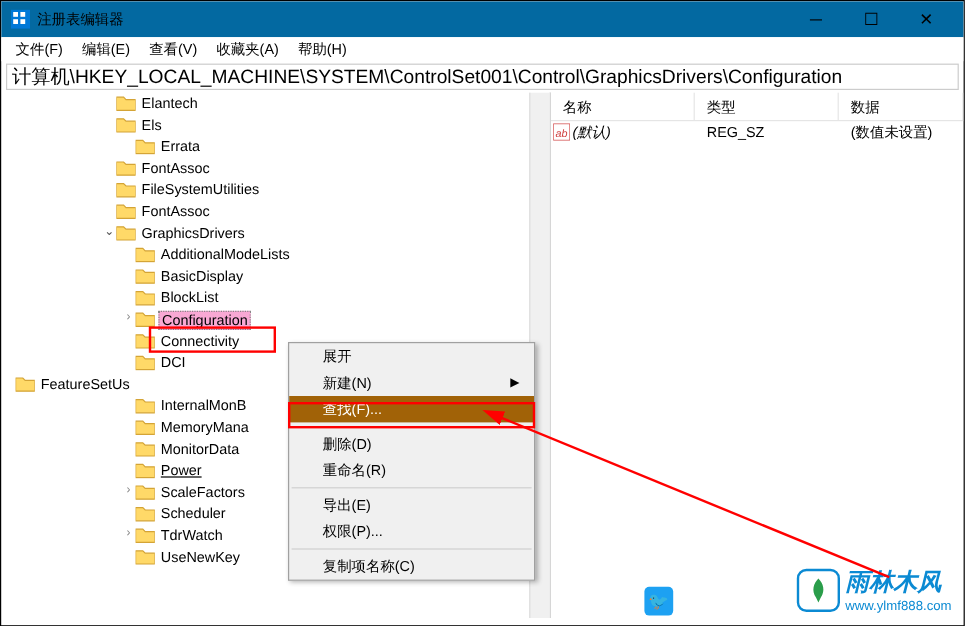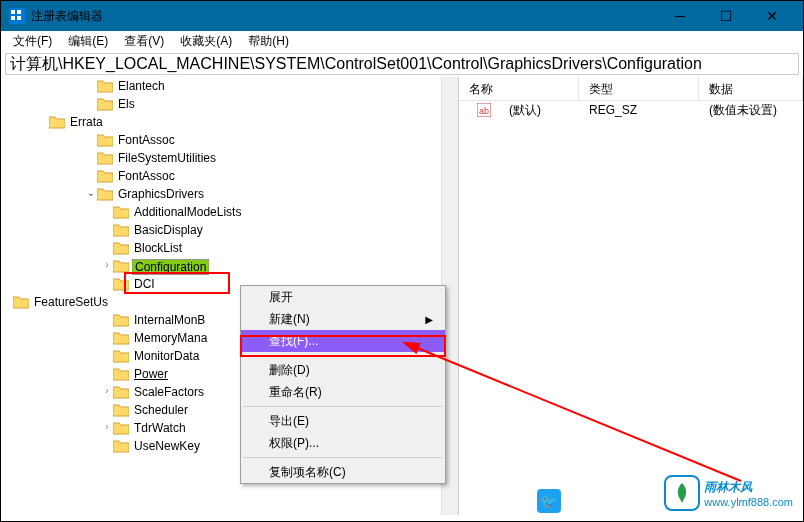--- a/index.html
+++ b/index.html
@@ -18,48 +18,48 @@
     
     .content { display: flex; height: calc(100% - 82px); }
     
     .tree-pane { width: 458px; border-right: 1px solid #ccc; overflow: hidden; position: relative; }
     .tree { padding: 2px 0; font-size: 12px; }
     .tree-item { display: flex; align-items: flex-start; height: 18px; padding-left: 0; white-space: nowrap; }
     .chevron { width: 12px; text-align: center; color: #888; font-size: 10px; display: inline-block; }
     .chevron.open { color: #555; }
     .fico { width: 16px; height: 14px; margin-right: 3px; }
     .tlabel { padding: 0 2px; }
-    .tlabel.selected { background: #84cc16; border: 1px dotted #888; }
+    .tlabel.selected { background: #f9a8d4; border: 1px dotted #888; }
     
     .list-pane { flex: 1; overflow: hidden; }
     .list-header { display: flex; height: 24px; border-bottom: 1px solid #e5e5e5; font-size: 12px; }
     .list-header > div { padding: 4px 10px; border-right: 1px solid #e5e5e5; }
     .col-name { width: 120px; }
     .col-type { width: 120px; }
     .col-data { flex: 1; }
     .list-row { display: flex; font-size: 12px; height: 18px; align-items: center; }
-    .list-row .col-name { display: flex; align-items: center; gap: 18px; padding-left: 18px; }
+    .list-row .col-name { display: flex; align-items: center; gap: 2px; padding-left: 2px; font-style: italic; }
     .list-row > div { padding: 0 10px; }
     .vico { width: 14px; height: 14px; }
     
     .ctx-menu { position: absolute; left: 239px; top: 284px; width: 206px; background: #f0f0f0; border: 1px solid #a0a0a0; box-shadow: 2px 2px 4px rgba(0,0,0,0.3); font-size: 12px; z-index: 10; }
     .ctx-item { height: 22px; display: flex; align-items: center; padding: 0 30px 0 28px; position: relative; }
-    .ctx-item.hover { background: #8b5cf6; color: #fff; }
+    .ctx-item.hover { background: #a16207; color: #fff; }
     .ctx-sep { height: 1px; background: #d0d0d0; margin: 3px 2px; }
     .ctx-arrow { position: absolute; right: 12px; font-size: 10px; }
     
     .highlight-box1 { position: absolute; border: 2px solid #ff0000; pointer-events: none; z-index: 20; }
     .hb-config { left: 123px; top: 271px; width: 106px; height: 22px; }
     .hb-find { left: 239px; top: 334px; width: 206px; height: 22px; }
     
     .arrow-svg { position: absolute; left: 0; top: 0; width: 804px; height: 522px; pointer-events: none; z-index: 15; }
     
     .logo { position: absolute; right: 10px; bottom: 10px; display: flex; align-items: center; gap: 4px; z-index: 5; }
     .logo-icon { width: 36px; height: 36px; border: 2px solid #0b8ad3; border-radius: 8px; display: flex; align-items: center; justify-content: center; background: #fff; }
-    .logo-text { font-size: 12px; font-weight: bold; color: #0b8ad3; font-style: italic; }
+    .logo-text { font-size: 20px; font-weight: bold; color: #0b8ad3; font-style: italic; }
     .logo-url { font-size: 11px; color: #0b8ad3; }
     .bird { position: absolute; right: 242px; bottom: 8px; width: 24px; height: 24px; background: #1da1f2; border-radius: 4px; display: flex; align-items: center; justify-content: center; color: #fff; font-size: 14px; }
     
     .scroll-area { position: absolute; right: 0; top: 0; bottom: 0; width: 17px; background: #f0f0f0; border-left: 1px solid #ddd; }
   </style>
 </head>
 <body>
 
 <div class="titlebar">
   <svg class="titlebar-icon" viewBox="0 0 16 16">
@@ -99,21 +99,21 @@
           </svg>
           <span class="tlabel">Elantech</span>
         </div>
         <div class="tree-item" style="padding-left: 84px;">
           <span class="chevron"></span>
           <svg class="fico" viewBox="0 0 16 14">
             <path d="M0 2 L6 2 L8 4 L16 4 L16 13 L0 13 Z" fill="#ffd968" stroke="#d4a436"></path>
           </svg>
           <span class="tlabel">Els</span>
         </div>
-        <div class="tree-item" style="padding-left: 36px;">
+        <div class="tree-item" style="padding-left: 100px;">
           <span class="chevron"></span>
           <svg class="fico" viewBox="0 0 16 14">
             <path d="M0 2 L6 2 L8 4 L16 4 L16 13 L0 13 Z" fill="#ffd968" stroke="#d4a436"></path>
           </svg>
           <span class="tlabel">Errata</span>
         </div>
         <div class="tree-item" style="padding-left: 84px;">
           <span class="chevron"></span>
           <svg class="fico" viewBox="0 0 16 14">
             <path d="M0 2 L6 2 L8 4 L16 4 L16 13 L0 13 Z" fill="#ffd968" stroke="#d4a436"></path>
@@ -161,20 +161,27 @@
             <path d="M0 2 L6 2 L8 4 L16 4 L16 13 L0 13 Z" fill="#ffd968" stroke="#d4a436"></path>
           </svg>
           <span class="tlabel">BlockList</span>
         </div>
         <div class="tree-item" style="padding-left: 100px;">
           <span class="chevron">›</span>
           <svg class="fico" viewBox="0 0 16 14">
             <path d="M0 2 L6 2 L8 4 L16 4 L16 13 L0 13 Z" fill="#ffd968" stroke="#d4a436"></path>
           </svg>
           <span class="tlabel selected">Configuration</span>
+        </div>
+        <div class="tree-item" style="padding-left: 100px;">
+          <span class="chevron"></span>
+          <svg class="fico" viewBox="0 0 16 14">
+            <path d="M0 2 L6 2 L8 4 L16 4 L16 13 L0 13 Z" fill="#ffd968" stroke="#d4a436"></path>
+          </svg>
+          <span class="tlabel">Connectivity</span>
         </div>
         <div class="tree-item" style="padding-left: 100px;">
           <span class="chevron"></span>
           <svg class="fico" viewBox="0 0 16 14">
             <path d="M0 2 L6 2 L8 4 L16 4 L16 13 L0 13 Z" fill="#ffd968" stroke="#d4a436"></path>
           </svg>
           <span class="tlabel">DCI</span>
         </div>
         <div class="tree-item" style="">
           <span class="chevron"></span>

